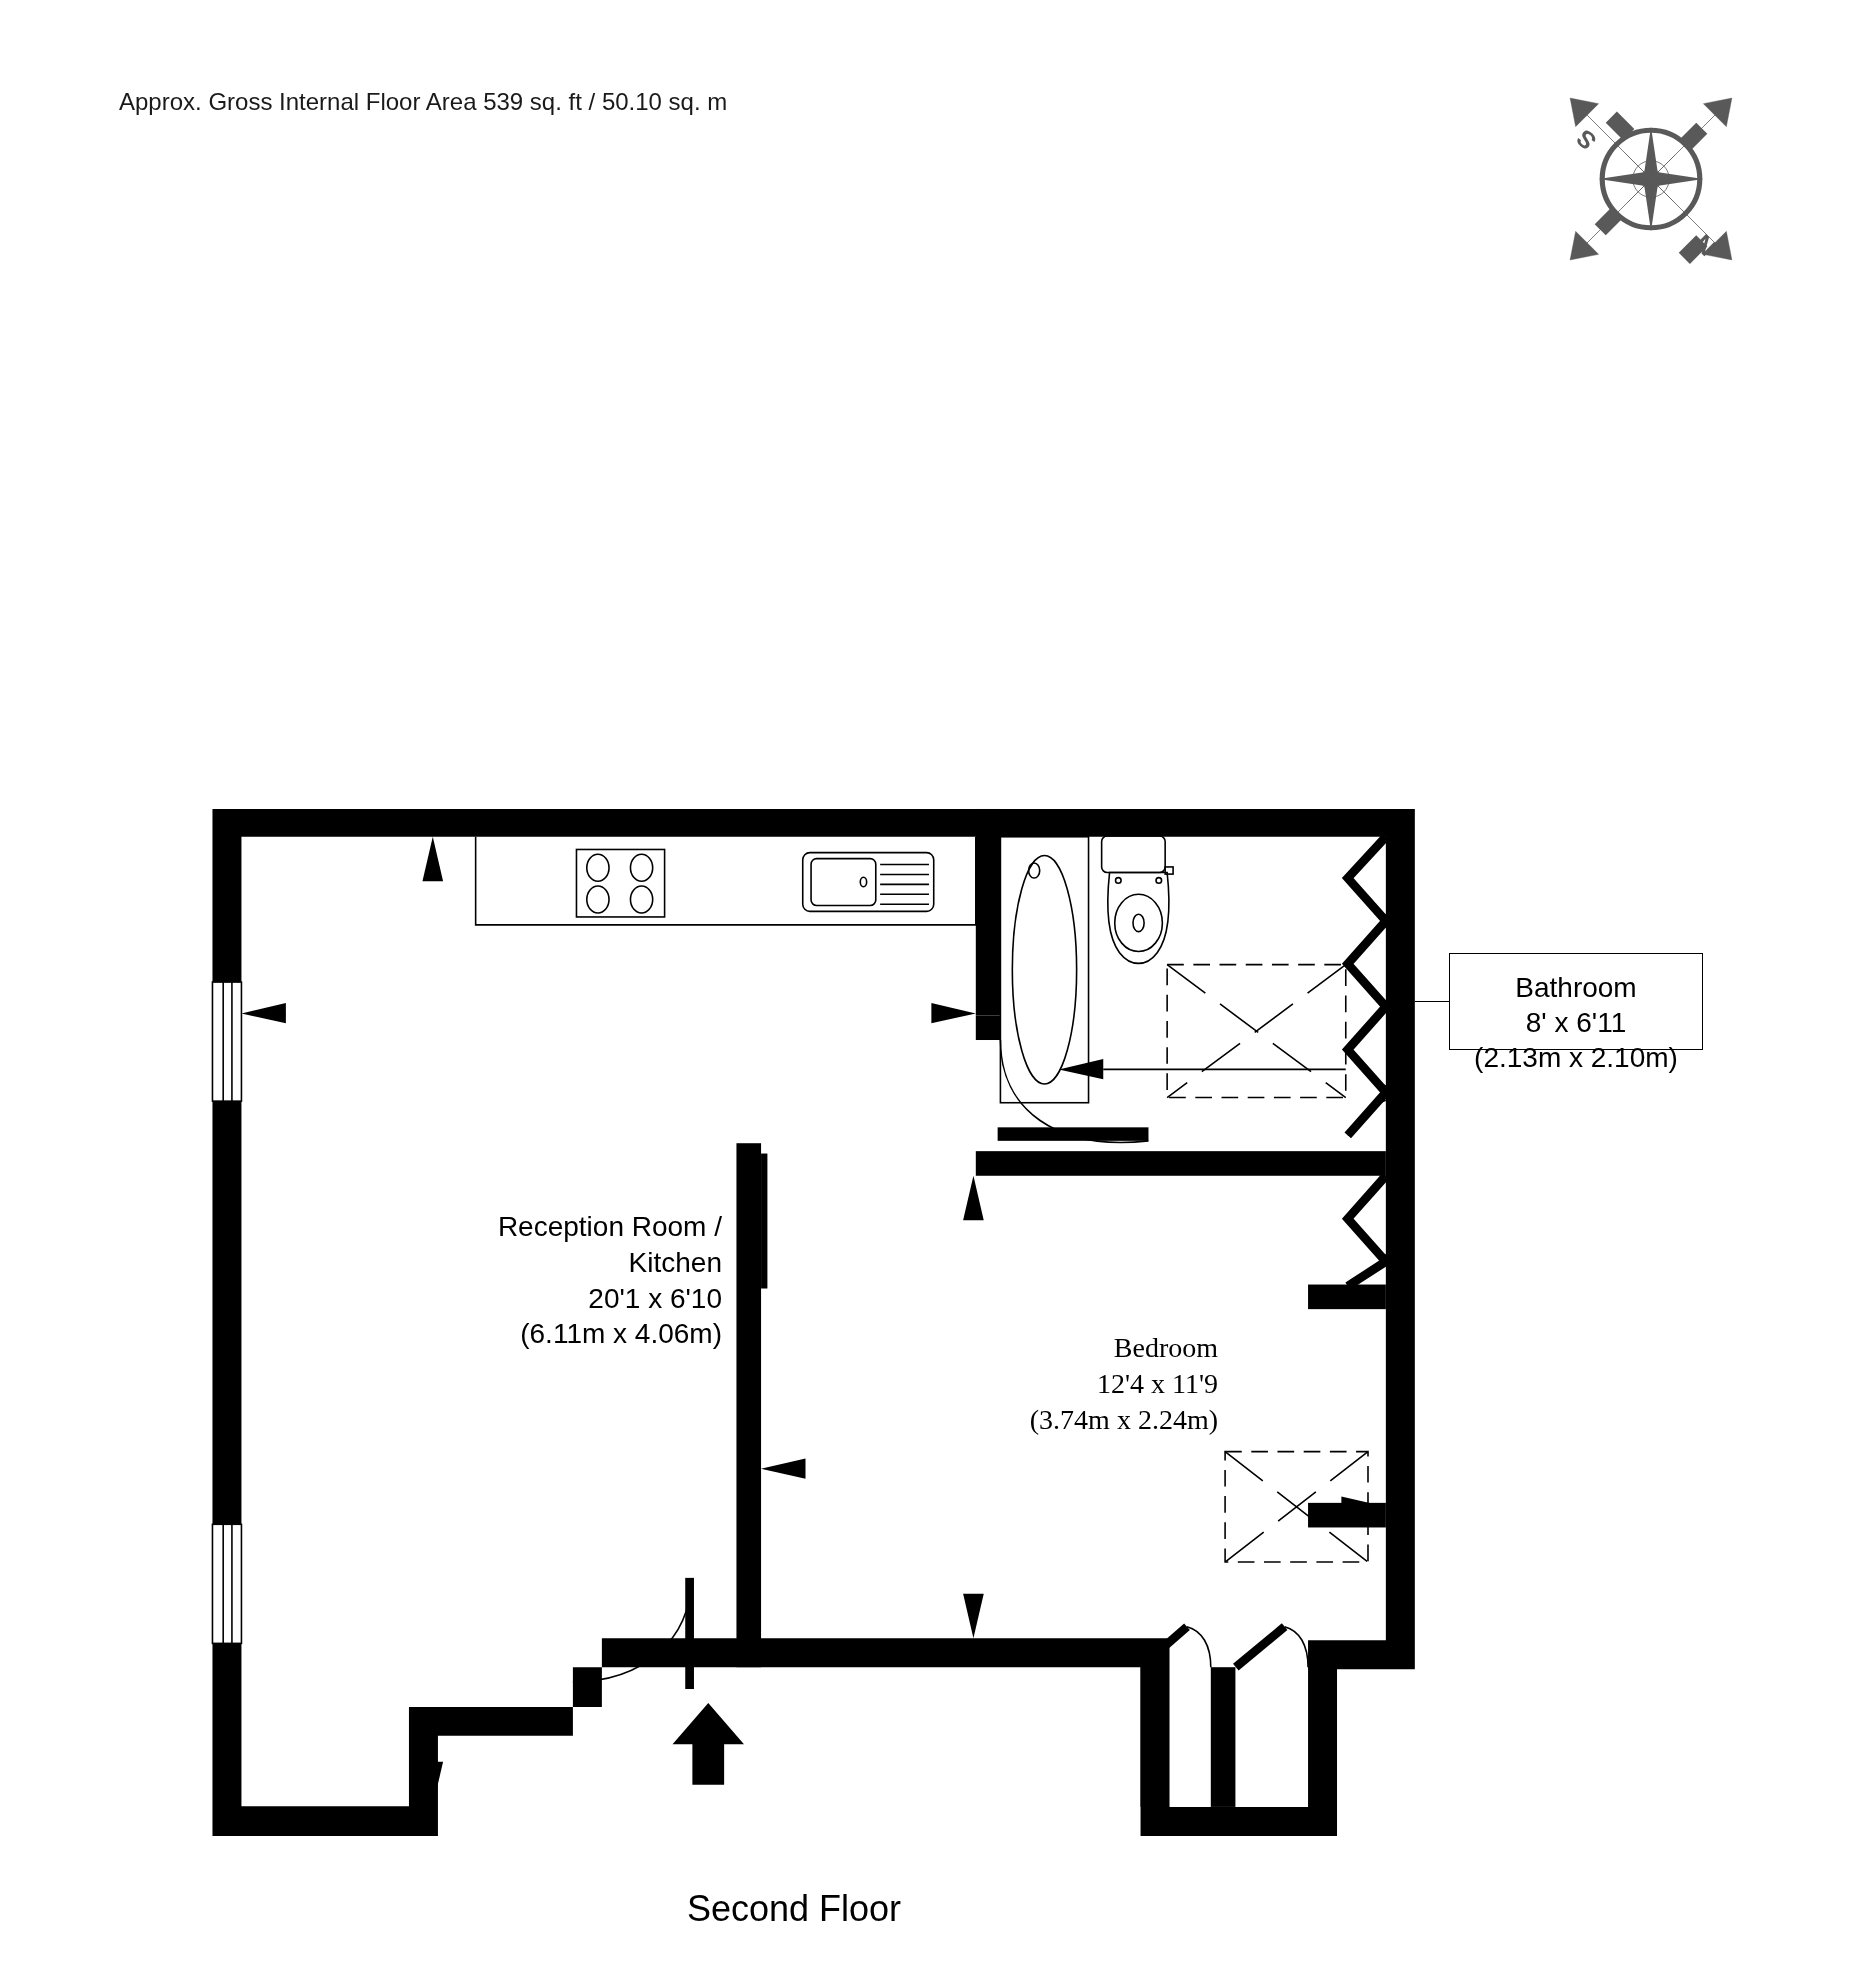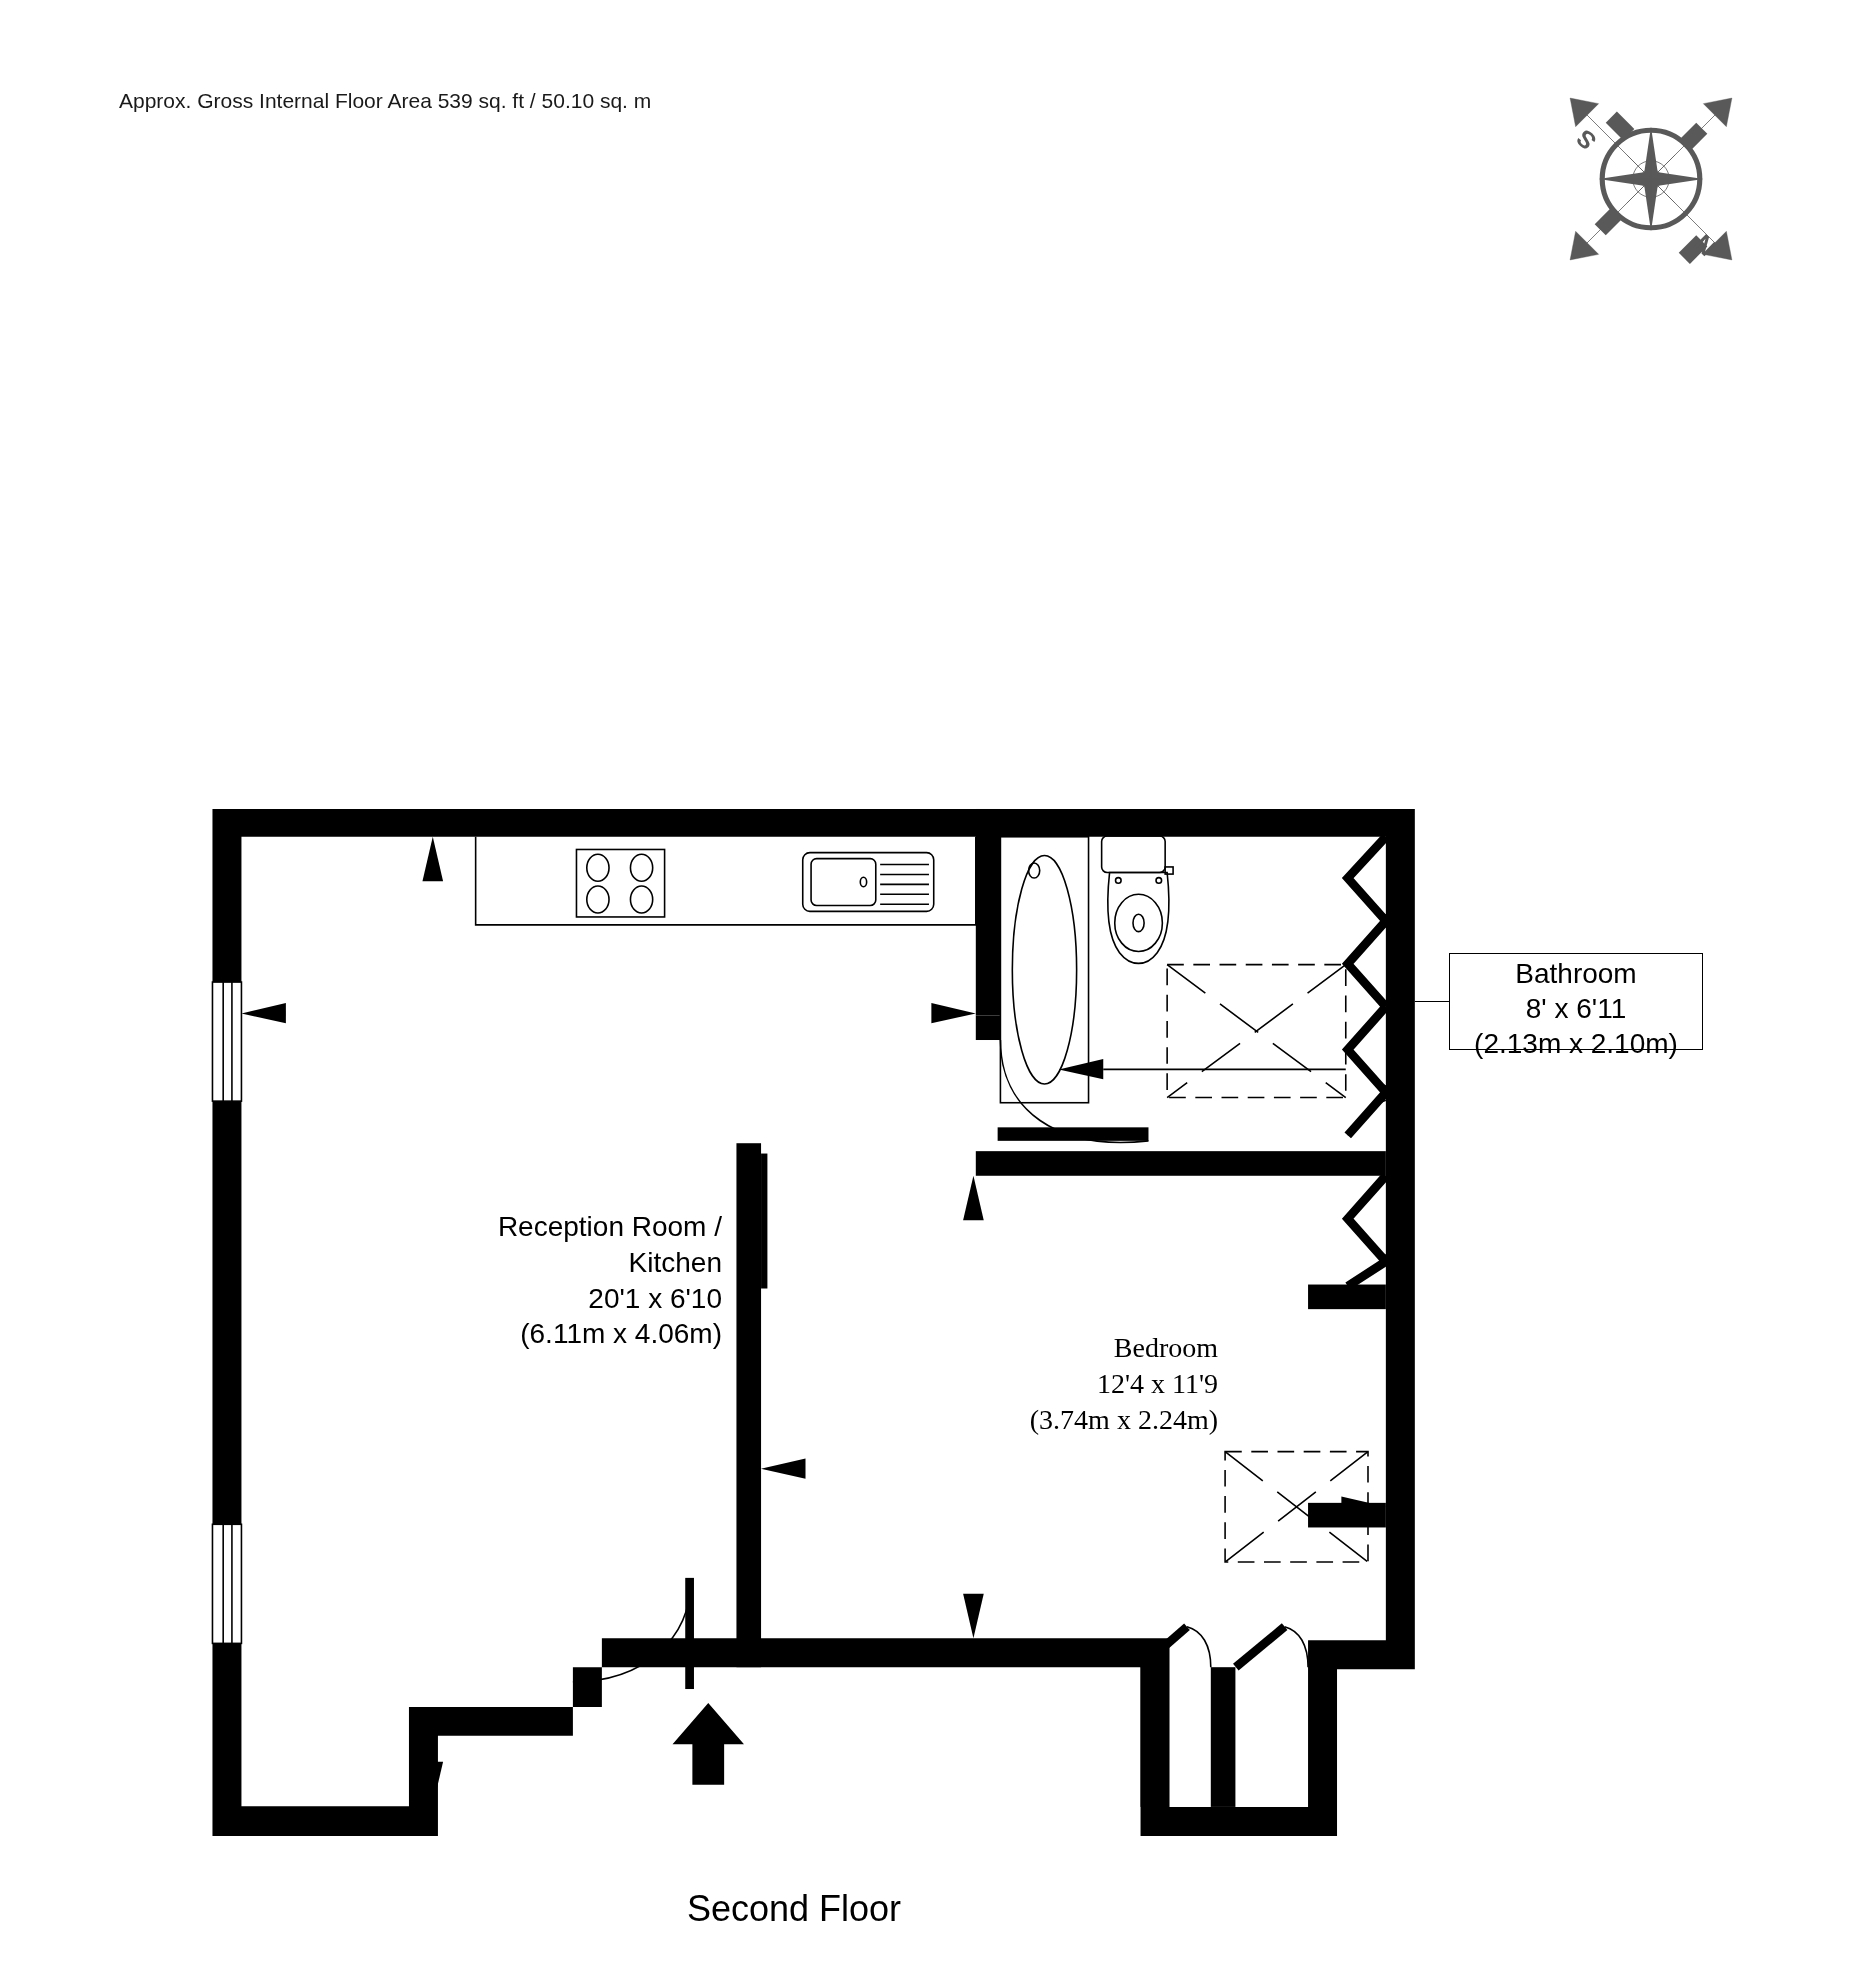--- a/index.html
+++ b/index.html
@@ -29,21 +29,21 @@
   }
   .doc-title {
     font-size: 47px;
     font-weight: 400;
     letter-spacing: -0.4px;
     line-height: 1.1;
     color: #1a1a1a;
     margin: 0;
   }
   .doc-subtitle {
-    font-size: 21px;
+    font-size: 24px;
     font-weight: 400;
     line-height: 1.2;
     margin: 15px 0 0 0;
     color: #1a1a1a;
   }
 
   
   .compass {
     position: absolute;
     left: 1532px;
@@ -85,21 +85,21 @@
     left: 1449px;
     top: 953px;
     width: 254px;
     height: 97px;
     border: 1.2px solid #000;
     background: #fff;
     box-sizing: border-box;
     text-align: center;
     font-size: 28px;
     line-height: 1.25;
-    padding-top: 2px;
+    padding-top: 16px;
     white-space: nowrap;
   }
 
   .floor-caption {
     position: absolute;
     left: 516px;
     top: 1888px;
     width: 556px;
     text-align: center;
     font-size: 36px;

